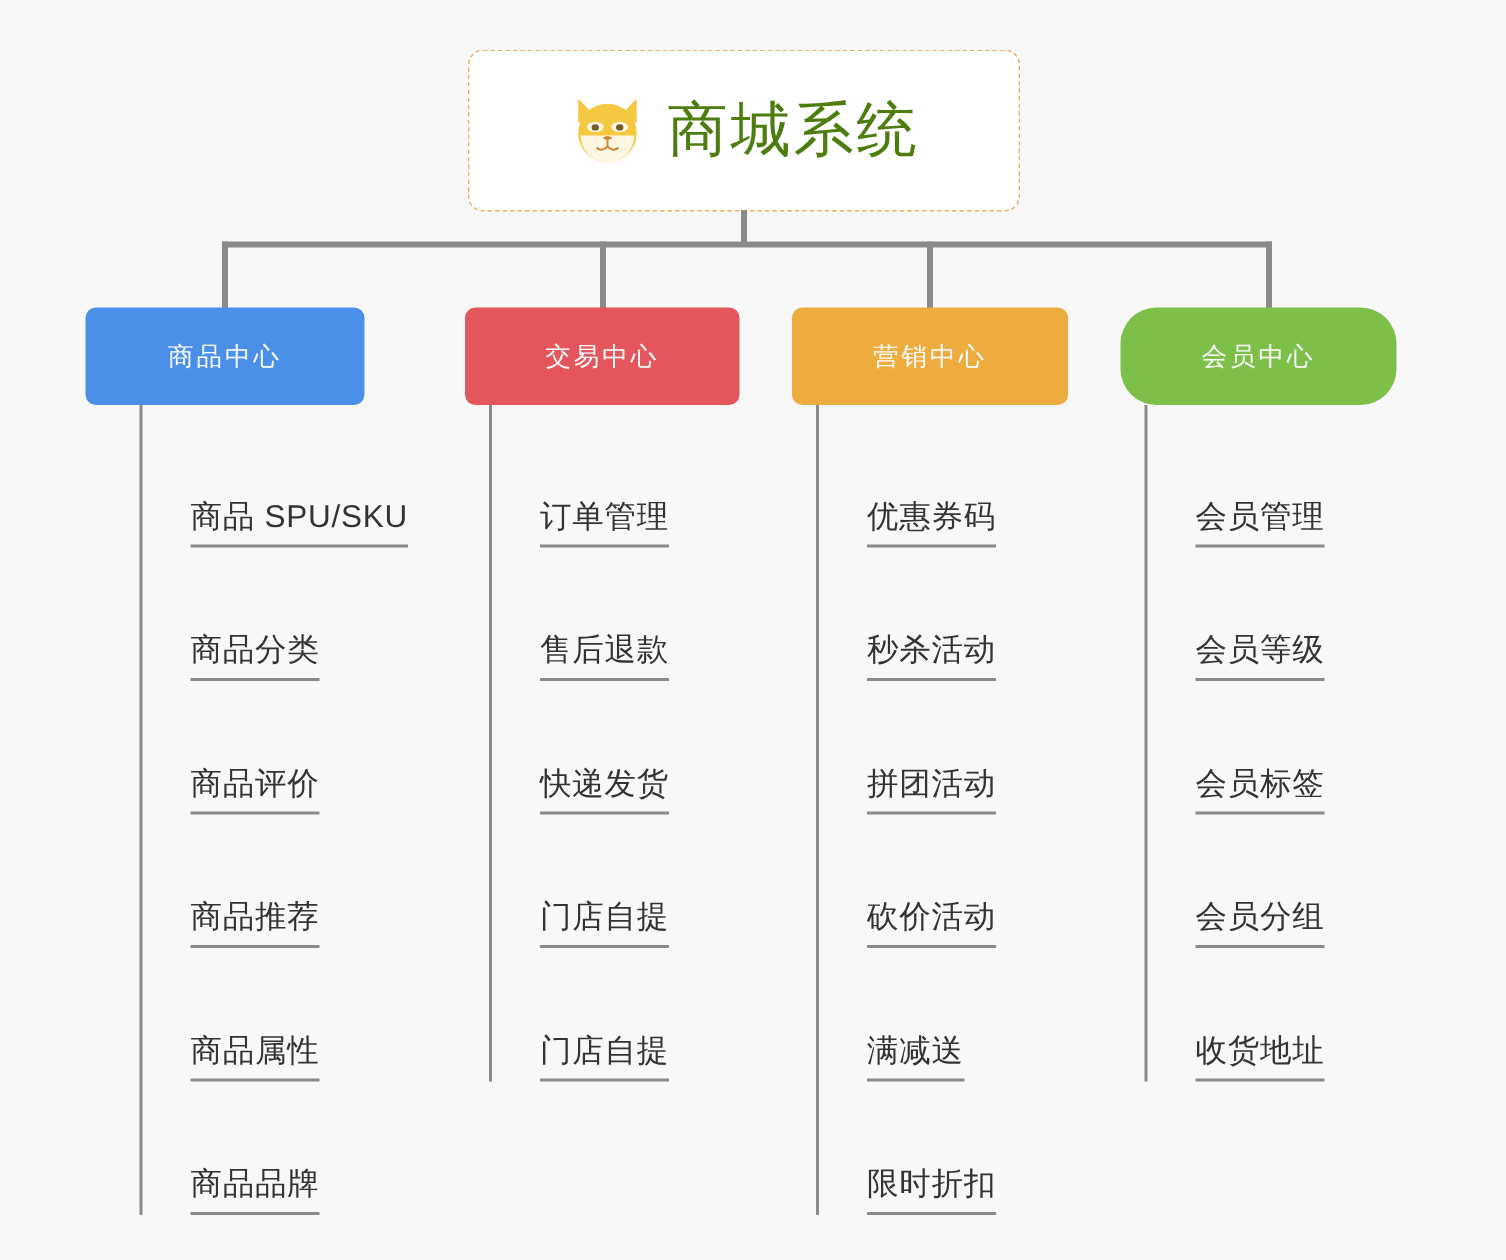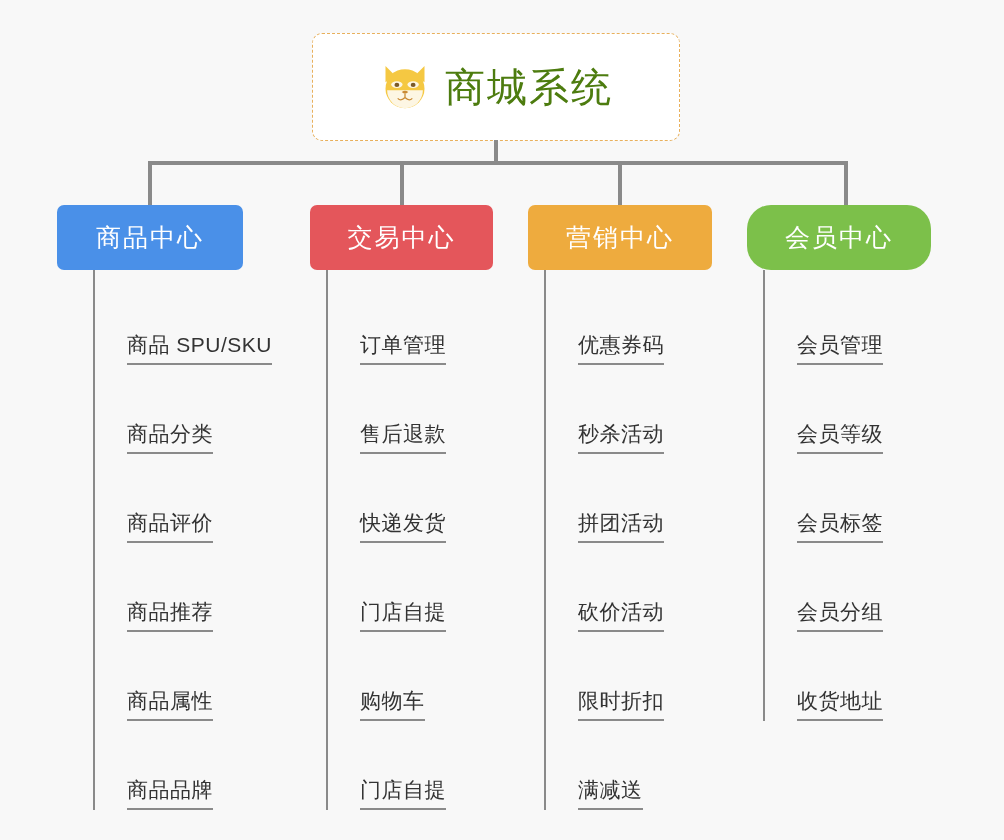--- a/index.html
+++ b/index.html
@@ -45,21 +45,21 @@
   .column{position:absolute;top:205px;}
   .cat-box{
     position:relative;
     height:65px;
     border-radius:7px;
     display:flex;align-items:center;justify-content:center;
     box-sizing:border-box;
   }
   .cat-label{
     color:#ffffff;
-    font-size:25px;
+    font-size:17px;
     letter-spacing:2px;
     white-space:nowrap;
     line-height:1;
   }
 
   
   .leaf-list{
     position:relative;
     margin-left:16px;
     border-left:2px solid #8a8a8a;
@@ -156,23 +156,20 @@
       <div class="leaf">
           <span class="leaf-inner" style="border-bottom-color: rgb(138, 138, 138);"><span class="leaf-label">售后退款</span></span>
         </div>
       <div class="leaf">
           <span class="leaf-inner" style="border-bottom-color: rgb(138, 138, 138);"><span class="leaf-label">快递发货</span></span>
         </div>
       <div class="leaf">
           <span class="leaf-inner" style="border-bottom-color: rgb(138, 138, 138);"><span class="leaf-label">门店自提</span></span>
         </div>
       <div class="leaf">
-          <span class="leaf-inner" style="border-bottom-color: rgb(138, 138, 138);"><span class="leaf-label">购物车</span></span>
-        </div>
-      <div class="leaf">
           <span class="leaf-inner" style="border-bottom-color: rgb(138, 138, 138);"><span class="leaf-label">门店自提</span></span>
         </div>
     </div>
   </div>
 
   <div class="column" style="left:528px;width:184px;">
     <div class="cat-box" style="background: rgb(238, 171, 62);">
       <span class="cat-label">营销中心</span>
     </div>
     <div class="leaf-list" style="border-left-color: rgb(138, 138, 138);">
@@ -182,24 +179,24 @@
       <div class="leaf">
           <span class="leaf-inner" style="border-bottom-color: rgb(138, 138, 138);"><span class="leaf-label">秒杀活动</span></span>
         </div>
       <div class="leaf">
           <span class="leaf-inner" style="border-bottom-color: rgb(138, 138, 138);"><span class="leaf-label">拼团活动</span></span>
         </div>
       <div class="leaf">
           <span class="leaf-inner" style="border-bottom-color: rgb(138, 138, 138);"><span class="leaf-label">砍价活动</span></span>
         </div>
       <div class="leaf">
+          <span class="leaf-inner" style="border-bottom-color: rgb(138, 138, 138);"><span class="leaf-label">满减送</span></span>
+        </div>
+      <div class="leaf">
           <span class="leaf-inner" style="border-bottom-color: rgb(138, 138, 138);"><span class="leaf-label">限时折扣</span></span>
-        </div>
-      <div class="leaf">
-          <span class="leaf-inner" style="border-bottom-color: rgb(138, 138, 138);"><span class="leaf-label">满减送</span></span>
         </div>
     </div>
   </div>
 
   <div class="column" style="left:747px;width:184px;">
     <div class="cat-box" style="background: rgb(124, 192, 74); border-radius: 24px;">
       <span class="cat-label">会员中心</span>
     </div>
     <div class="leaf-list" style="border-left-color: rgb(138, 138, 138);">
       <div class="leaf">

